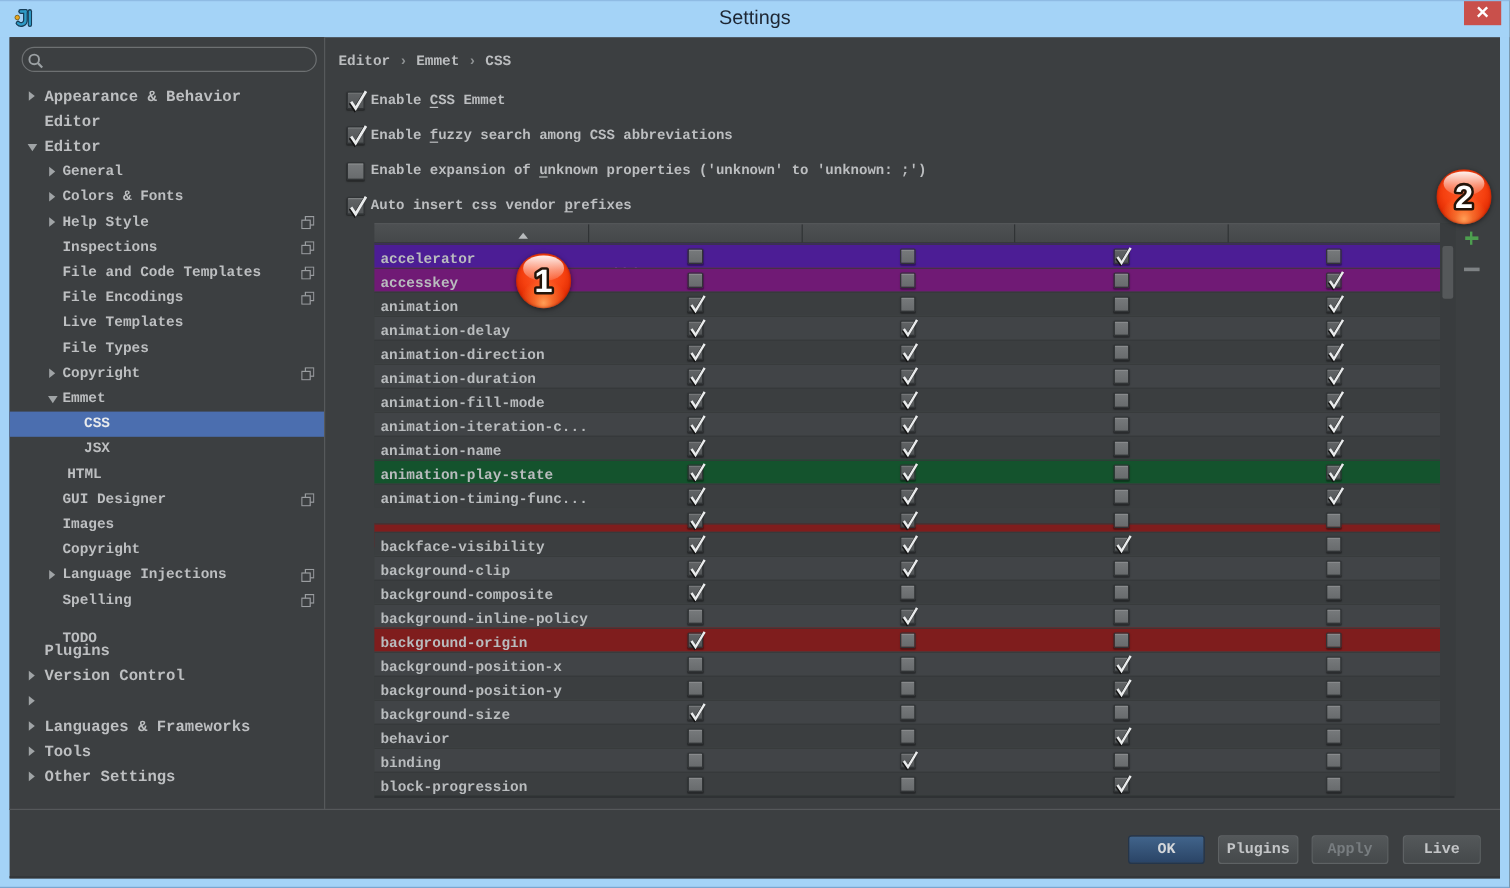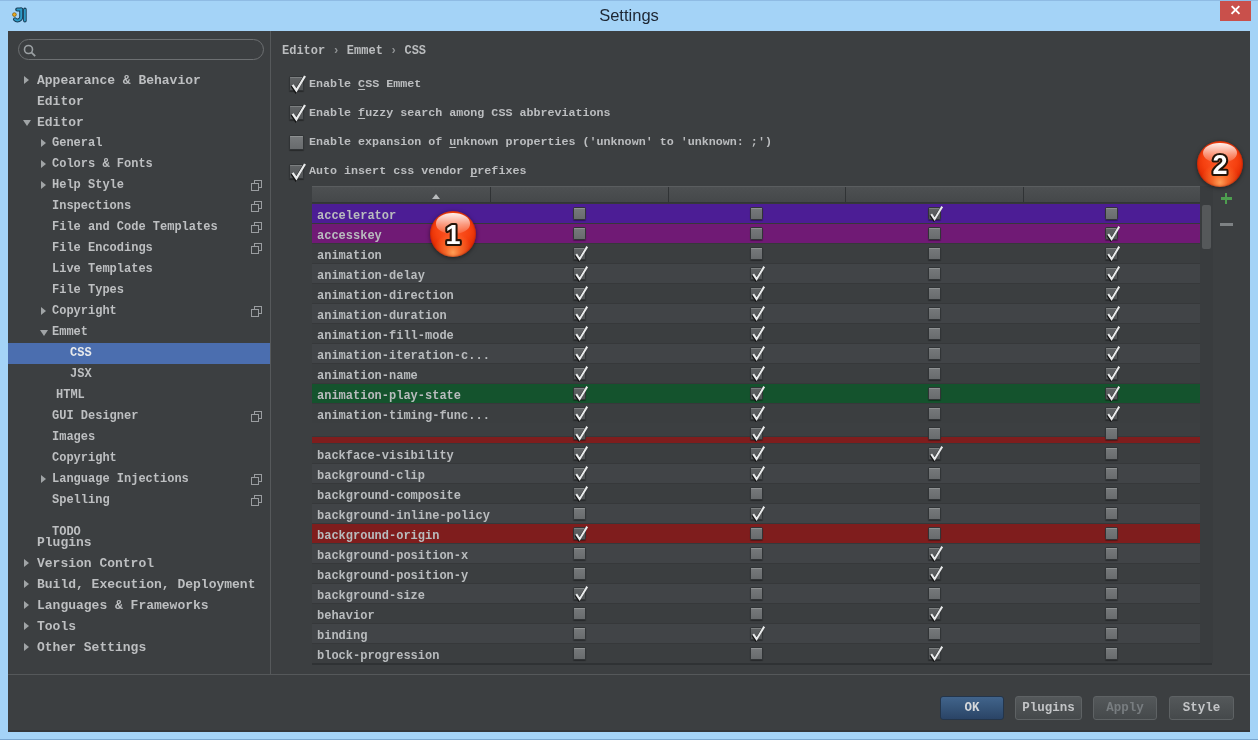--- a/index.html
+++ b/index.html
@@ -118,21 +118,21 @@
       <rect x="3.5" y="0.5" width="7" height="7" fill="none" stroke="#9a9da0"></rect>
       <rect x="0.5" y="3.5" width="7" height="7" fill="#3c3f41" stroke="#9a9da0"></rect>
     </svg></div>
 <div class="trow" style="top:489.5px"><span class="lbl" style="left:44px">Spelling</span><svg class="cpy" width="11" height="11" viewBox="0 0 11 11">
       <rect x="3.5" y="0.5" width="7" height="7" fill="none" stroke="#9a9da0"></rect>
       <rect x="0.5" y="3.5" width="7" height="7" fill="#3c3f41" stroke="#9a9da0"></rect>
     </svg></div>
 <div class="trow" style="top:522px"><span class="lbl" style="left:44px">TODO</span></div>
 <div class="trow t0" style="top:531.5px"><span class="lbl" style="left:29px">Plugins</span></div>
 <div class="trow t0" style="top:552.5px"><span class="ar-r" style="left:16px"></span><span class="lbl" style="left:29px">Version Control</span></div>
-<div class="trow t0" style="top:573.5px"><span class="ar-r" style="left:16px"></span><span class="lbl" style="left:29px">Build, Execution, Deployment</span></div>
+<div class="trow t0" style="top:573.5px"><span class="ar-r" style="left:16px"></span></div>
 <div class="trow t0" style="top:594.5px"><span class="ar-r" style="left:16px"></span><span class="lbl" style="left:29px">Languages &amp; Frameworks</span></div>
 <div class="trow t0" style="top:615.5px"><span class="ar-r" style="left:16px"></span><span class="lbl" style="left:29px">Tools</span></div>
 <div class="trow t0" style="top:636.5px"><span class="ar-r" style="left:16px"></span><span class="lbl" style="left:29px">Other Settings</span></div>
 <div class="abs crumb">Editor <span class="sep">›</span> Emmet <span class="sep">›</span> CSS</div>
 <span class="cbt on" style="left:288.5px;top:76px">
     <svg class="ckm" width="20" height="23" viewBox="0 0 20 23">
       <g fill="none">
         <path d="M3.6 13.8 L7.4 19.4 L16.0 5.0" stroke="#131313" stroke-width="2.7" transform="translate(-0.8,1.0)"></path>
         <path d="M3.6 13.8 L7.4 19.4 L16.0 5.0" stroke="#e9ebec" stroke-width="2.3"></path>
       </g>
@@ -641,21 +641,21 @@
 <span class="cb" style="left:1104.8px;top:647px"></span>
 <div class="abs" style="left:312px;top:663px;width:900px;height:1.5px;background:#2f3234"></div>
 <div class="abs sbtrack"></div>
 <div class="abs sbthumb"></div>
 <div class="abs plus"></div>
 <div class="abs minus"></div>
 <div class="abs hsepline"></div>
 <div class="btn ok" style="left:940px;width:64px">OK</div>
 <div class="btn" style="left:1015px;width:67px">Plugins</div>
 <div class="btn dis" style="left:1093px;width:64px">Apply</div>
-<div class="btn" style="left:1169px;width:65px">Style</div>
+<div class="btn" style="left:1169px;width:65px">Live</div>
 <div class="abs" style="left:0;top:738.6px;width:1258px;height:1.4px;background:#79a6cf"></div>
 <div class="abs" style="left:0;top:0;width:1258px;height:0.8px;background:#8fbbe4"></div>
 <div class="abs" style="left:8px;top:730.4px;width:1242px;height:1.6px;background:#34373a"></div>
 <div class="marker" style="left:430px;top:211px;width:46px;height:46px">
     <svg width="46" height="46" viewBox="0 0 46 46">
       <text x="23" y="32.5" text-anchor="middle" font-family="Liberation Sans, sans-serif" font-weight="bold" font-size="27" fill="#ffffff" stroke="#241409" stroke-width="4.2" paint-order="stroke" stroke-linejoin="round">1</text>
     </svg>
   </div>
 <div class="marker" style="left:1197px;top:140.5px;width:46px;height:46px">
     <svg width="46" height="46" viewBox="0 0 46 46">

